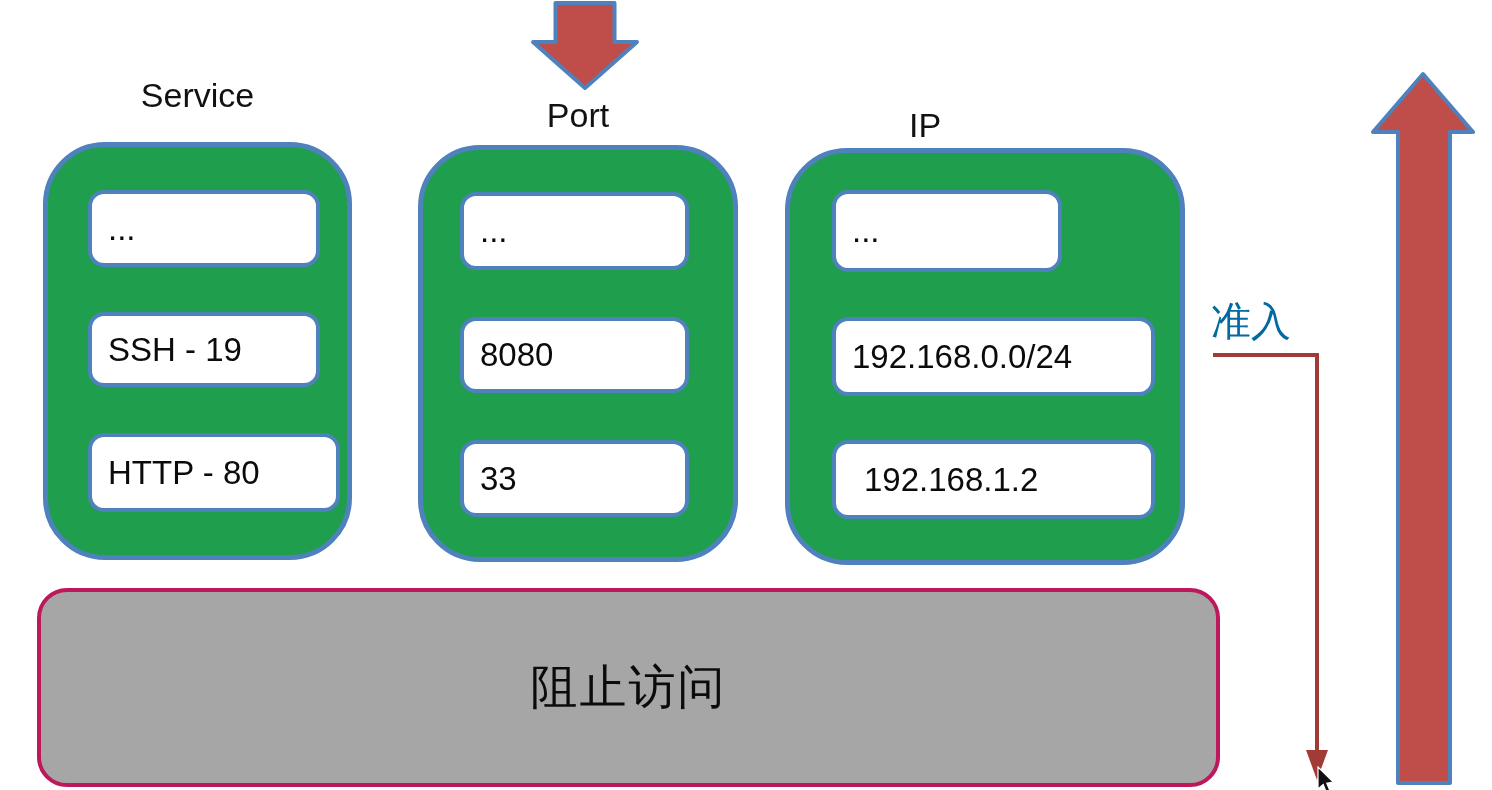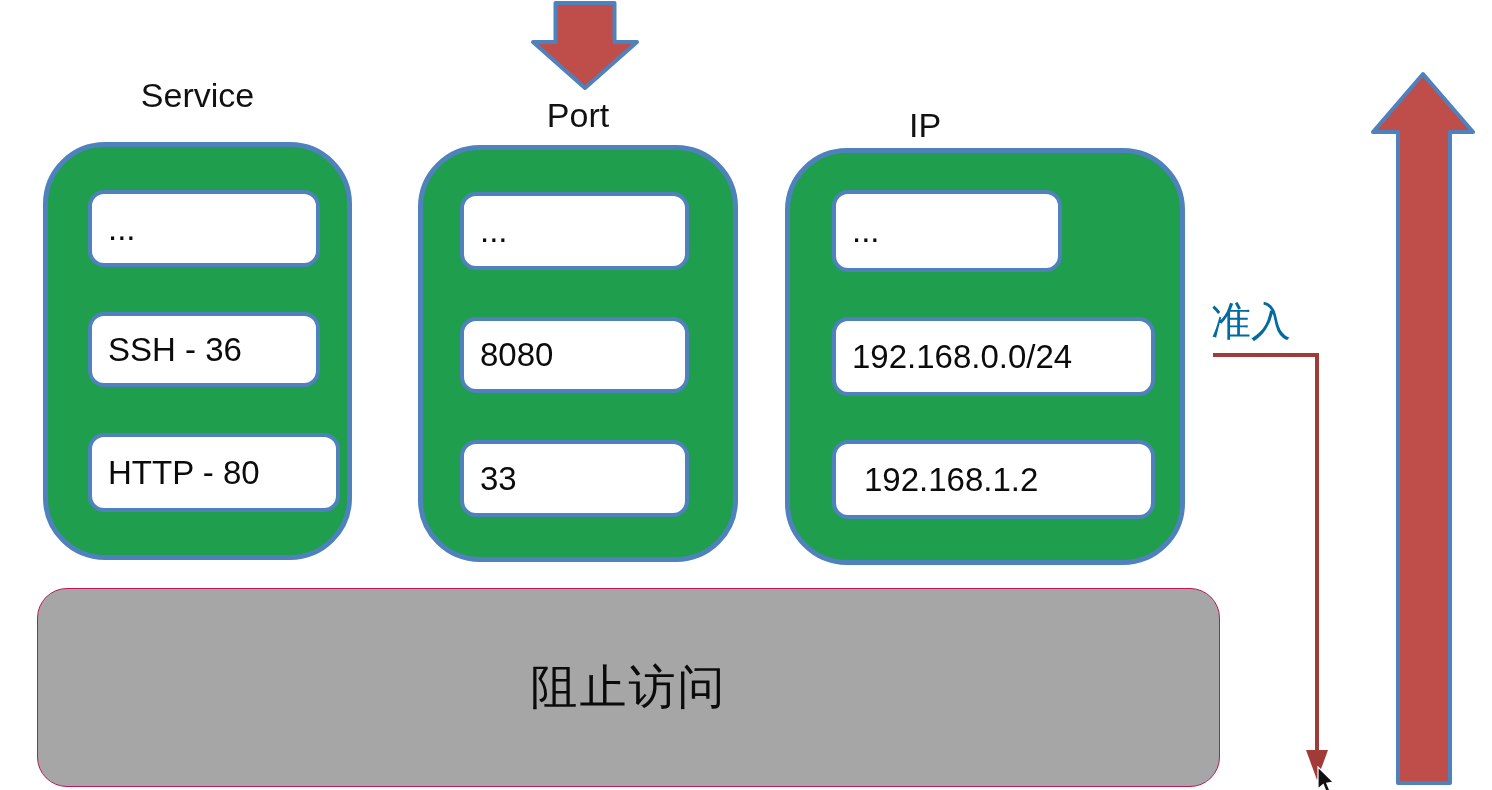--- a/index.html
+++ b/index.html
@@ -41,21 +41,21 @@
     color: #0b0b0b;
     white-space: nowrap;
   }
   .gray-bar {
     position: absolute;
     left: 37px;
     top: 588px;
     width: 1183px;
     height: 199px;
     background: #a6a6a6;
-    border: 1px solid #be185d;
+    border: 4px solid #be185d;
     border-radius: 30px;
     box-sizing: border-box;
     display: flex;
     align-items: center;
     justify-content: center;
     font-size: 47px;
     color: #0b0b0b;
     letter-spacing: 2px;
   }
   .admit-label {
@@ -101,21 +101,21 @@
 
   <div id="label-service" class="col-label">Service</div>
   <div id="label-port" class="col-label">Port</div>
   <div id="label-ip" class="col-label">IP</div>
 
   <div id="green-service" class="green-box"></div>
   <div id="green-port" class="green-box"></div>
   <div id="green-ip" class="green-box"></div>
 
   <div id="svc-0" class="white-box">...</div>
-  <div id="svc-1" class="white-box">SSH - 36</div>
+  <div id="svc-1" class="white-box">SSH - 19</div>
   <div id="svc-2" class="white-box">HTTP - 80</div>
 
   <div id="prt-0" class="white-box">...</div>
   <div id="prt-1" class="white-box">8080</div>
   <div id="prt-2" class="white-box">33</div>
 
   <div id="ip-0" class="white-box">...</div>
   <div id="ip-1" class="white-box">192.168.0.0/24</div>
   <div id="ip-2" class="white-box">192.168.1.2</div>
 

